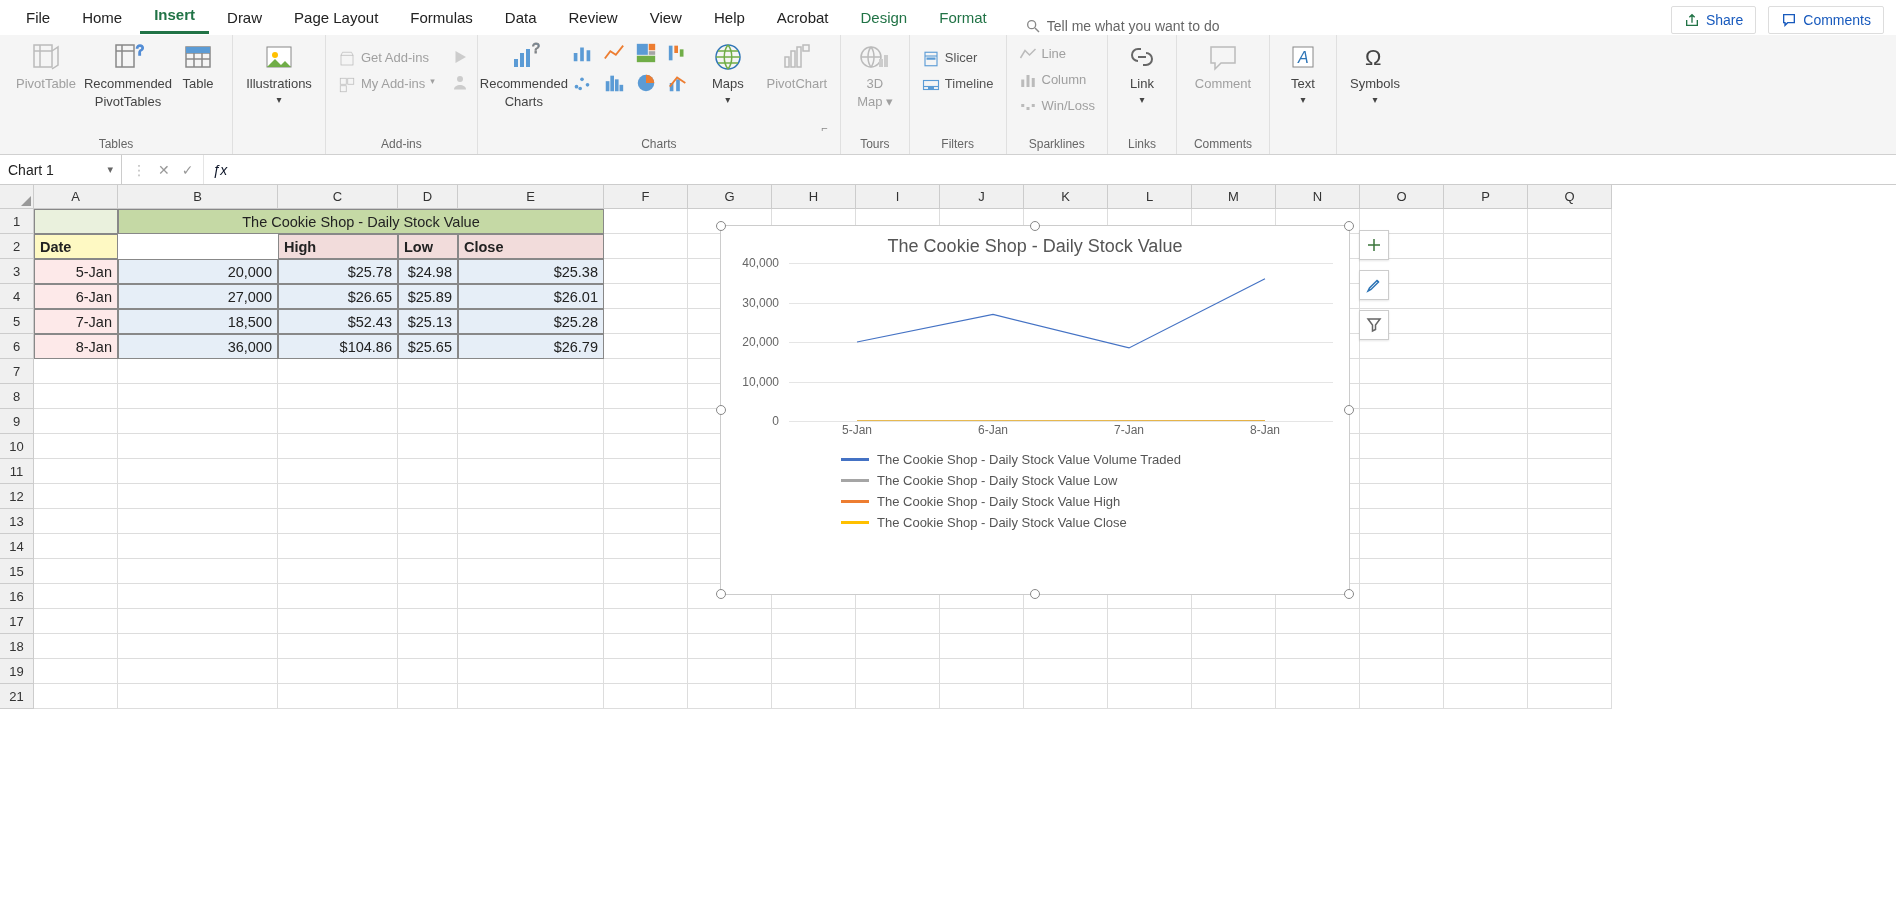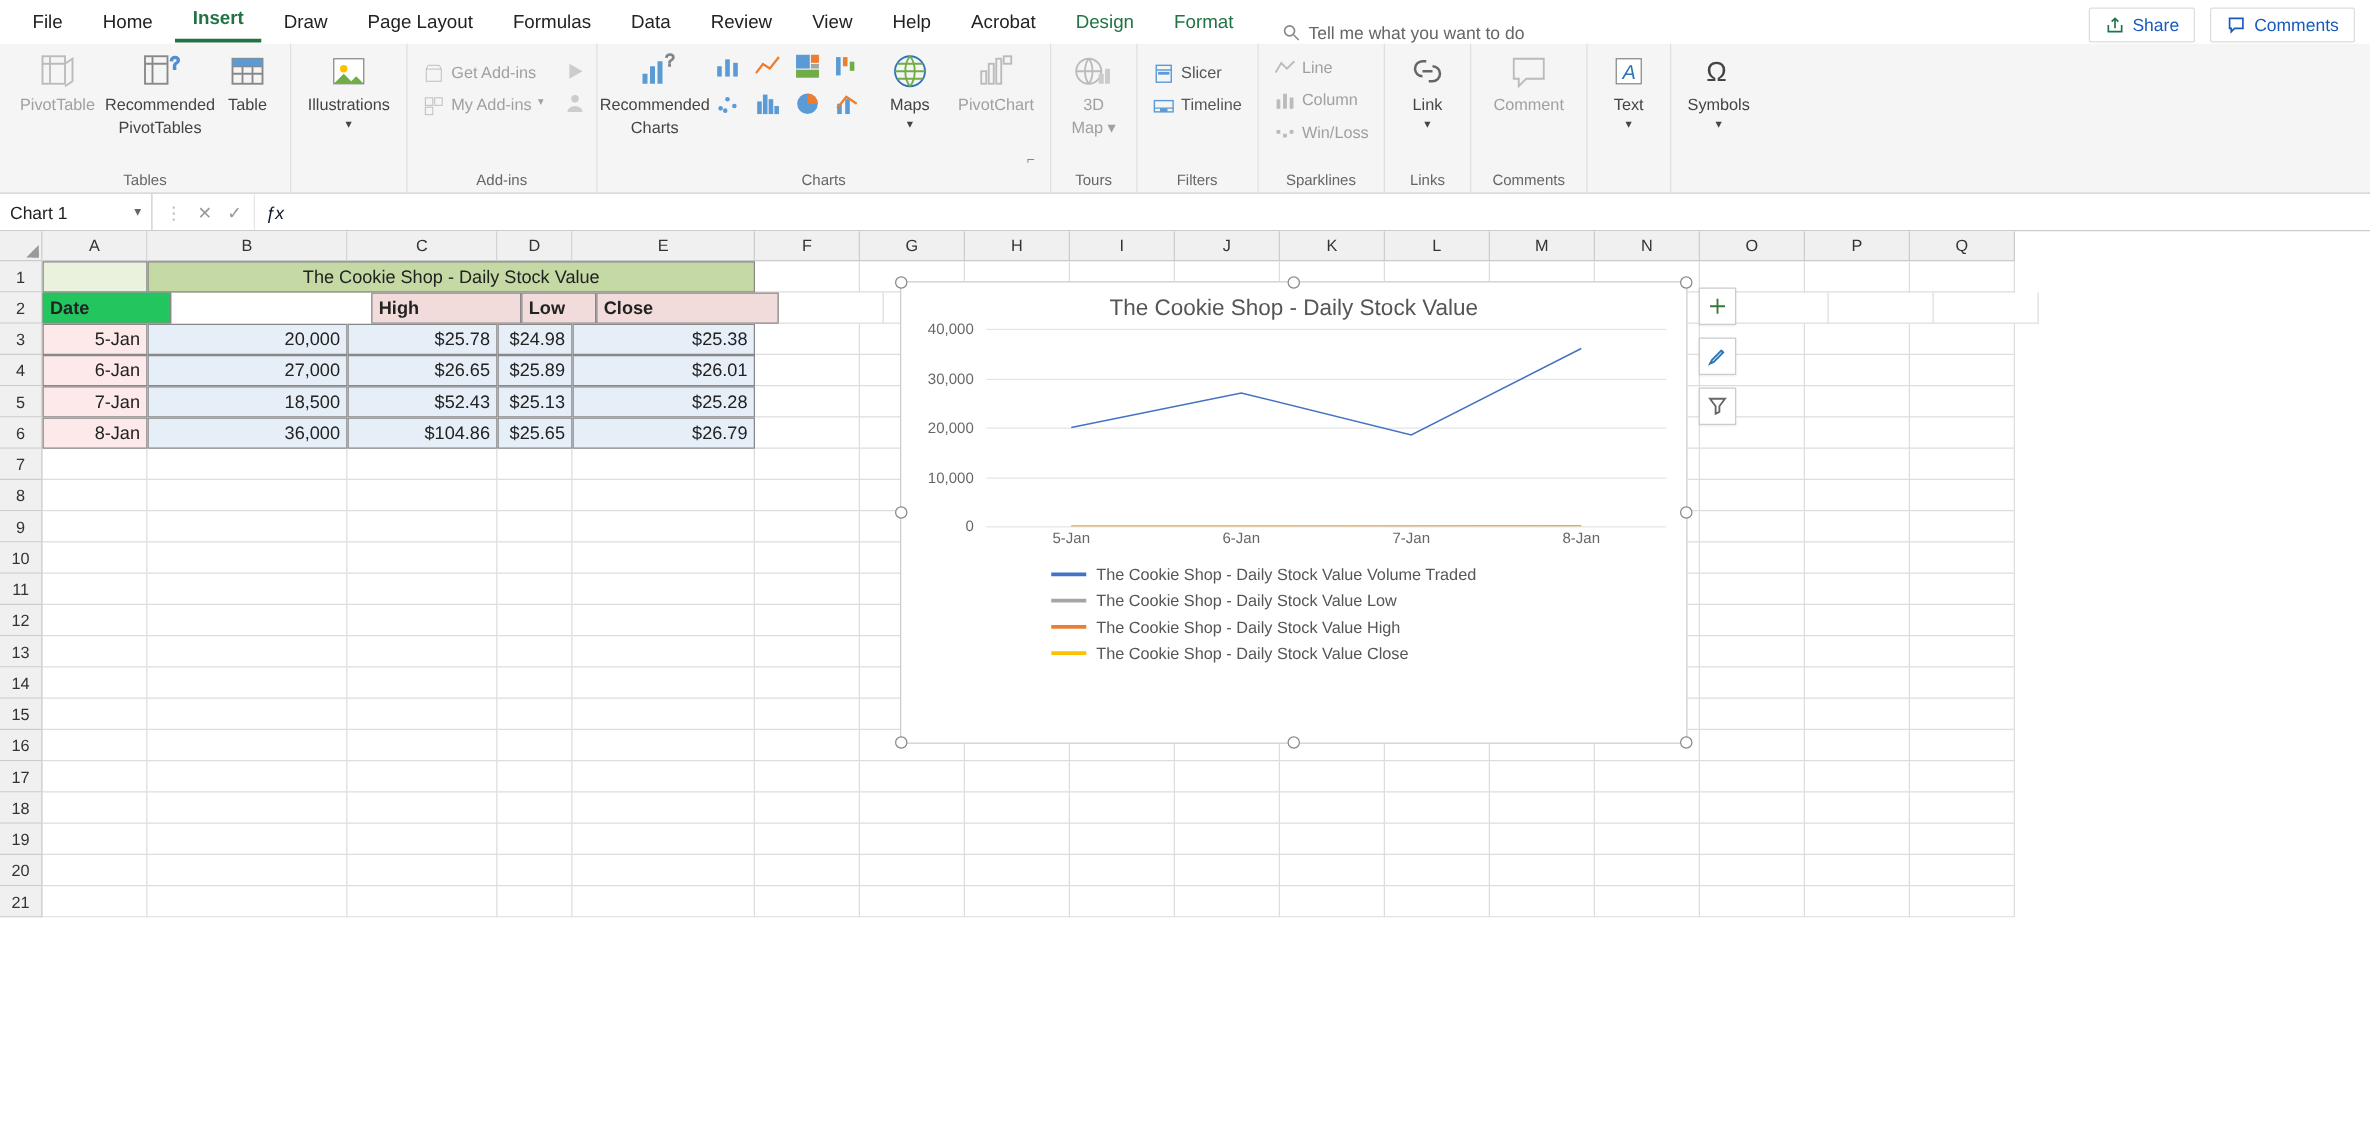--- a/index.html
+++ b/index.html
@@ -480,21 +480,21 @@
         <div class="cell" style="width: 84px;"></div>
         <div class="cell" style="width: 84px;"></div>
         <div class="cell" style="width: 84px;"></div>
         <div class="cell" style="width: 84px;"></div>
         <div class="cell" style="width: 84px;"></div>
         <div class="cell" style="width: 84px;"></div>
         <div class="cell" style="width: 84px;"></div>
       </div>
       <div class="row">
         <div class="rh">2</div>
-        <div class="cell b" style="width: 103px; background: #22c55e; border: 1px solid rgb(136, 136, 136);">Date</div>
+        <div class="cell b" style="width: 84px; background: #fef9c3; border: 1px solid rgb(136, 136, 136);">Date</div>
         <div class="cell b" style="width: 160px; background: rgb(242, 220, 219); border: 1px solid rgb(136, 136, 136); margin-top: 44px;">Volume Traded</div>
         <div class="cell b" style="width: 120px; background: rgb(242, 220, 219); border: 1px solid rgb(136, 136, 136);">High</div>
         <div class="cell b" style="width: 60px; background: rgb(242, 220, 219); border: 1px solid rgb(136, 136, 136);">Low</div>
         <div class="cell b" style="width: 146px; background: rgb(242, 220, 219); border: 1px solid rgb(136, 136, 136);">Close</div>
         <div class="cell" style="width: 84px;"></div>
         <div class="cell" style="width: 84px;"></div>
         <div class="cell" style="width: 84px;"></div>
         <div class="cell" style="width: 84px;"></div>
         <div class="cell" style="width: 84px;"></div>
         <div class="cell" style="width: 84px;"></div>
@@ -820,40 +820,20 @@
         <div class="cell" style="width: 84px;"></div>
         <div class="cell" style="width: 84px;"></div>
         <div class="cell" style="width: 84px;"></div>
         <div class="cell" style="width: 84px;"></div>
         <div class="cell" style="width: 84px;"></div>
         <div class="cell" style="width: 84px;"></div>
         <div class="cell" style="width: 84px;"></div>
       </div>
       <div class="row">
         <div class="rh">19</div>
-        <div class="cell" style="width: 84px;"></div>
-        <div class="cell" style="width: 160px;"></div>
-        <div class="cell" style="width: 120px;"></div>
-        <div class="cell" style="width: 60px;"></div>
-        <div class="cell" style="width: 146px;"></div>
-        <div class="cell" style="width: 84px;"></div>
-        <div class="cell" style="width: 84px;"></div>
-        <div class="cell" style="width: 84px;"></div>
-        <div class="cell" style="width: 84px;"></div>
-        <div class="cell" style="width: 84px;"></div>
-        <div class="cell" style="width: 84px;"></div>
-        <div class="cell" style="width: 84px;"></div>
-        <div class="cell" style="width: 84px;"></div>
-        <div class="cell" style="width: 84px;"></div>
-        <div class="cell" style="width: 84px;"></div>
-        <div class="cell" style="width: 84px;"></div>
-        <div class="cell" style="width: 84px;"></div>
-      </div>
-      <div class="row">
-        <div class="rh">20</div>
         <div class="cell" style="width: 84px;"></div>
         <div class="cell" style="width: 160px;"></div>
         <div class="cell" style="width: 120px;"></div>
         <div class="cell" style="width: 60px;"></div>
         <div class="cell" style="width: 146px;"></div>
         <div class="cell" style="width: 84px;"></div>
         <div class="cell" style="width: 84px;"></div>
         <div class="cell" style="width: 84px;"></div>
         <div class="cell" style="width: 84px;"></div>
         <div class="cell" style="width: 84px;"></div>

